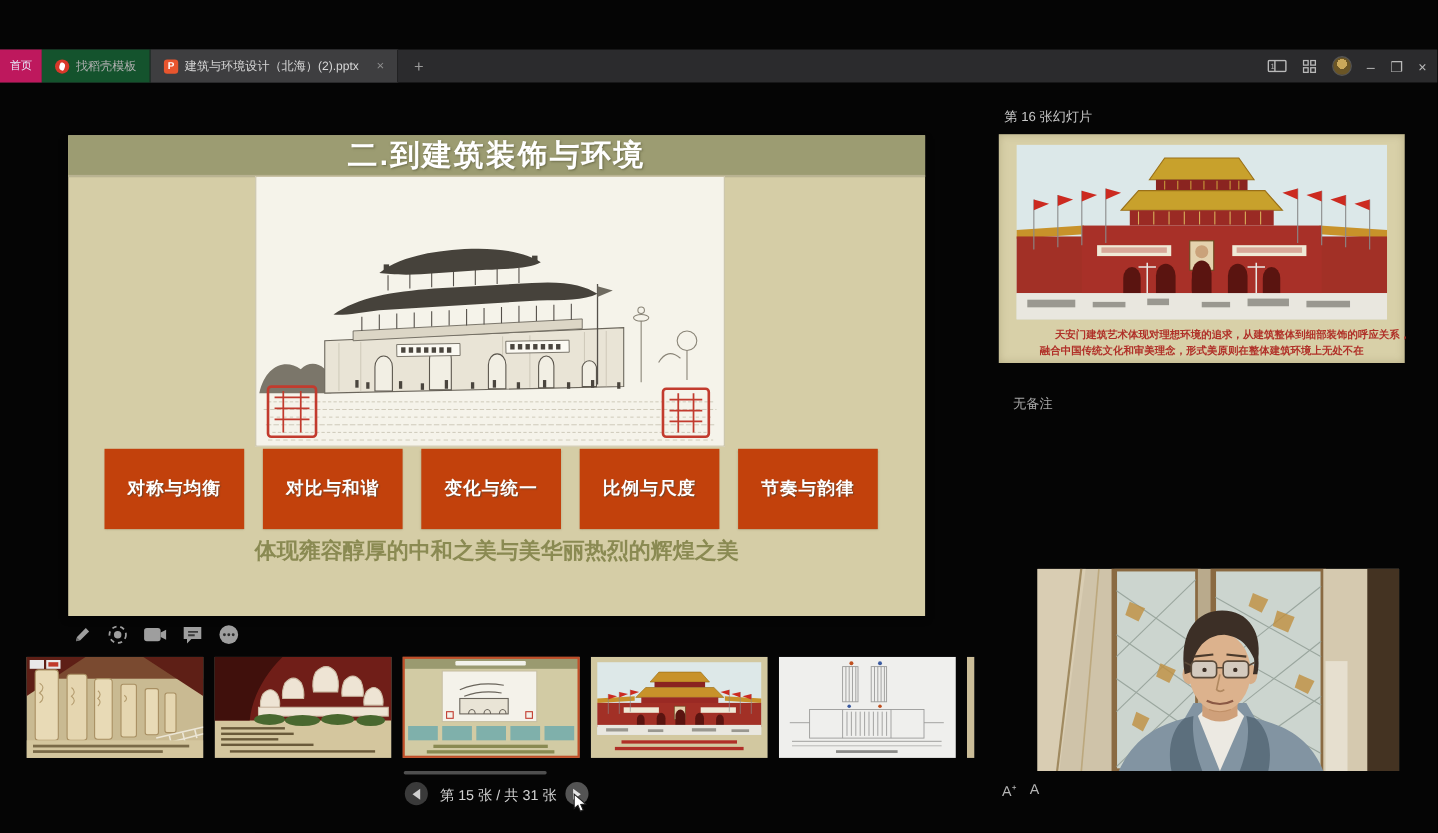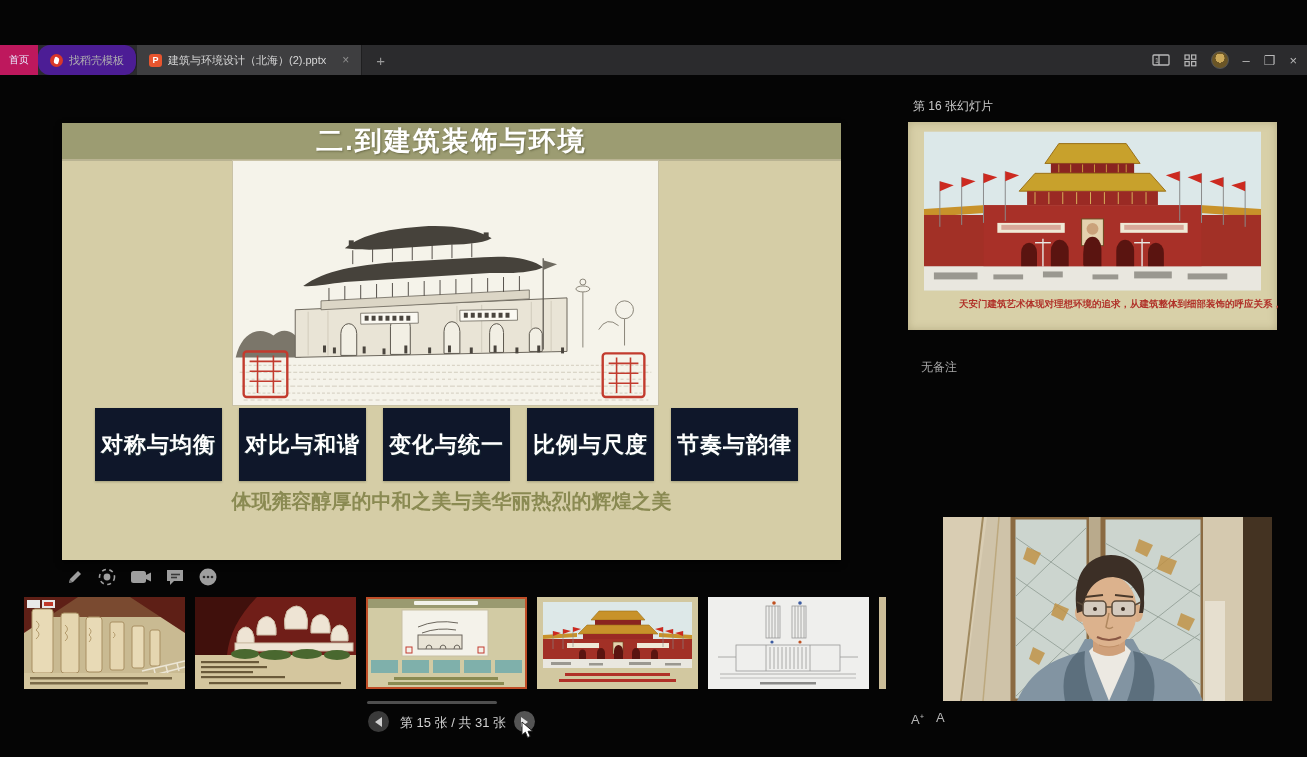--- a/index.html
+++ b/index.html
@@ -7,21 +7,21 @@
   body { font-family:"Liberation Sans", sans-serif; }
   #root { position:relative; width:1307px; height:757px; background:#050505; overflow:hidden; }
 
   
   .titlebar { position:absolute; left:0; top:45px; width:1307px; height:30px;
               background:#2b2b2d; display:flex; align-items:stretch; }
   .home-btn { width:38px; background:#be185d; color:#e8ecff; font-size:10px;
               display:flex; align-items:center; justify-content:center; }
   .tab { display:flex; align-items:center; gap:6px; padding:0 12px; font-size:11px;
          color:#b0b0b0; border-right:1px solid #1f1f20; }
-  .tab.docer { background:#4c1d95;border-radius:12px; }
+  .tab.docer { background:#14532d; }
   .tab.active { background:#3e3e40; color:#d6d6d6; }
   .tab .closex { margin-left:10px; color:#8f8f8f; font-size:12px; }
   .docer-ic { width:13px; height:13px; border-radius:50%; background:#d8382a; position:relative; }
   .docer-ic::after { content:""; position:absolute; left:4px; top:3px; width:5px; height:7px;
                      background:#fff; border-radius:2px 4px 2px 4px; transform:rotate(18deg); }
   .ppt-ic { width:13px; height:13px; border-radius:3px; background:#e8552e; color:#fff;
             font-size:9px; font-weight:bold; display:flex; align-items:center; justify-content:center; }
   .newtab { display:flex; align-items:center; padding:0 14px; color:#9a9a9a; font-size:15px; }
   .win-controls { position:absolute; right:0; top:45px; height:30px; display:flex;
                   align-items:center; gap:14px; padding-right:10px; }
@@ -40,21 +40,21 @@
   
   .slide { position:absolute; left:62px; top:123px; width:779px; height:437px;
            background:#d5cda6; box-shadow:0 3px 6px rgba(0,0,0,.6); }
   .slide-title { position:absolute; left:0; top:0; width:100%; height:38px; background:#9c9c72;
                  border-bottom:2px solid #b9b392; color:#fff; font-size:27px; font-weight:bold;
                  text-align:center; line-height:36px; letter-spacing:2px;
                  text-shadow:1px 1px 2px rgba(70,70,40,.55); }
   .slide-img { position:absolute; left:170px; top:37px; width:427px; height:246px;
                background:#f5f3ea; border:1px solid #c9c2a6; }
   .boxes { position:absolute; left:33px; top:285px; display:flex; gap:17px; }
-  .tealbox { width:127px; height:73px; background:#0f172a; color:#fff; font-size:22px; font-weight:bold;
+  .tealbox { width:127px; height:73px; background:#c2410c; color:#fff; font-size:16px; font-weight:bold;
              display:flex; align-items:center; justify-content:center; letter-spacing:1px;
              text-shadow:1px 1px 1px rgba(40,70,65,.5); box-shadow:0 1px 2px rgba(90,90,60,.4); }
   .slide-cap { position:absolute; left:0; top:364px; width:100%; text-align:center;
                color:#8a8a52; font-size:20px; font-weight:bold; line-height:28px; }
 
   
   .tools { position:absolute; left:66px; top:567px; display:flex; gap:13px; align-items:center; }
   .tools svg { display:block; }
 
   
@@ -582,20 +582,21 @@
       <g fill="#9a9890">
           <rect x="10" y="142" width="44" height="7"></rect>
           <rect x="70" y="144" width="30" height="5"></rect>
           <rect x="120" y="141" width="20" height="6"></rect>
           <rect x="170" y="144" width="26" height="5"></rect>
           <rect x="212" y="141" width="38" height="7"></rect>
           <rect x="266" y="143" width="40" height="6"></rect>
         </g>
     </svg>
     <div class="pv-cap l1">天安门建筑艺术体现对理想环境的追求，从建筑整体到细部装饰的呼应关系，</div>
+    <div class="pv-cap l2">融合中国传统文化和审美理念，形式美原则在整体建筑环境上无处不在</div>
   </div>
 
   <div class="notes">无备注</div>
 
   <div class="webcam">
     <svg width="329" height="184" viewBox="0 0 329 184">
       <rect width="329" height="184" fill="#cfc3a9"></rect>
       <polygon points="0,0 44,0 20,184 0,184" fill="#d9cdb3"></polygon>
       <line x1="40" y1="0" x2="18" y2="184" stroke="#a08a60" stroke-width="2"></line>
       <line x1="56" y1="0" x2="40" y2="184" stroke="#bca87e" stroke-width="1.5"></line>

